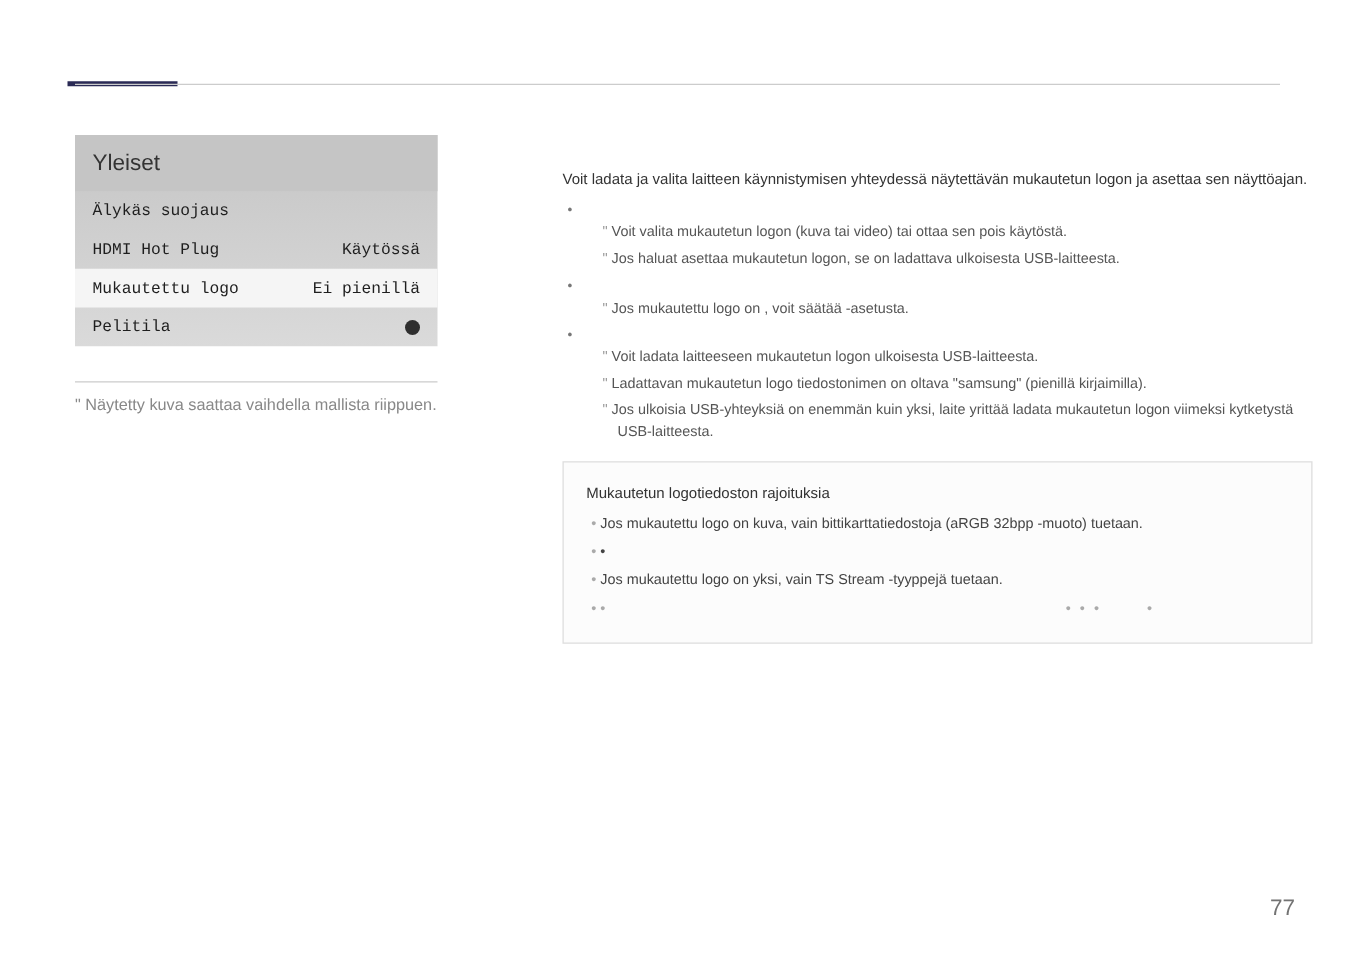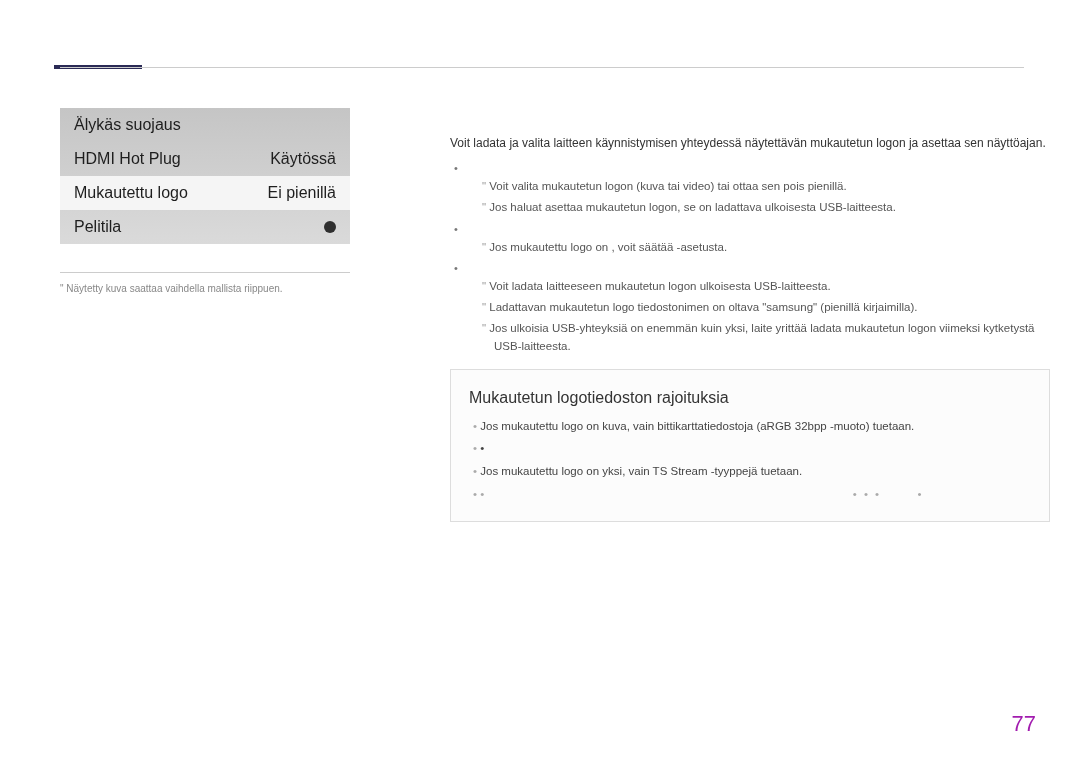--- a/index.html
+++ b/index.html
@@ -2,47 +2,48 @@
 <html><head>
 <meta charset="utf-8">
 <style>
 * { margin:0; padding:0; box-sizing:border-box; }
 body { font-family:"Segoe UI",Helvetica,Arial,sans-serif; background:#fff; color:#333; width:1080px; height:763px; position:relative; }
 .hbar { position:absolute; top:65px; left:54px; width:88px; height:4px; background:#2a2a55; }
 .hrule { position:absolute; top:67px; left:60px; width:964px; height:1px; background:#ccc; }
 .leftcol { position:absolute; top:108px; left:60px; width:290px; }
 .panel { background:linear-gradient(#c5c5c5,#dadada); padding:0; font-size:13px; color:#1e1e1e; }
 .panel-title { font-size:18px; padding:12px 14px 12px 14px; color:#333; background:#c5c5c5; }
-.panel-row { display:flex; justify-content:space-between; align-items:center; padding:8px 14px; font-size:16px; }
+.panel-row { display:flex; justify-content:space-between; align-items:center; padding:8px 14px; font-size:13px;font-family:Liberation Mono, monospace; }
 .panel-row.sel { background:#f5f5f5; }
 .toggle-dot { width:12px; height:12px; border-radius:50%; background:#2f2f2f; display:inline-block; }
 .divider { margin:28px 0 10px 0; height:1px; background:#ccc; }
-.caption { font-size:10px; color:#888; padding-left:10px; text-indent:-10px; }
+.caption { font-size:13px; color:#888; padding-left:10px; text-indent:-10px; }
 .caption::before { content:'" '; }
 .rightcol { position:absolute; top:134px; left:450px; width:600px; }
 .intro { font-size:12px; color:#333; line-height:1.5; margin-bottom:10px; }
 .bullet-group { margin:6px 0 6px 0; }
 .bullet-top { font-size:11px; color:#777; margin:4px 0 4px 4px; }
 .sub { font-size:11.5px; color:#555; margin:4px 0 4px 32px; text-indent:-12px; padding-left:12px; line-height:1.5; }
 .sub::before { content:'" '; color:#999; }
 .box { border:1px solid #ddd; background:#fcfcfc; padding:14px 18px; margin-top:14px; font-size:11.5px; color:#444; line-height:1.7; }
-.box-title { font-size:16px; color:#333; margin-bottom:6px; }
+.box-title { font-size:12px; color:#333; margin-bottom:6px; }
 .box-item { margin:3px 0 3px 4px; padding-left:12px; text-indent:-12px; }
 .box-item::before { content:"• "; color:#aaa; }
 .markers { letter-spacing:2px; color:#aaa; }
-.pagenum { position:absolute; bottom:26px; right:44px; font-size:22px; color:#a21caf; }
+.pagenum { position:absolute; bottom:26px; right:44px; font-size:18px; color:#737373; }
 </style>
 </head>
 <body>
 
 <div class="hbar"></div>
 <div class="hrule"></div>
 
 <div class="leftcol">
   <div class="panel">
+    <div class="panel-title">Yleiset</div>
     <div class="panel-row">
       <span>Älykäs suojaus</span>
     </div>
     <div class="panel-row">
       <span>HDMI Hot Plug</span>
       <span>Käytössä</span>
     </div>
     <div class="panel-row sel">
       <span>Mukautettu logo</span>
       <span>Ei pienillä</span>
@@ -55,21 +56,21 @@
 
   <div class="divider"></div>
   <div class="caption">Näytetty kuva saattaa vaihdella mallista riippuen.</div>
 </div>
 
 <div class="rightcol">
   <div class="intro">Voit ladata ja valita laitteen käynnistymisen yhteydessä näytettävän mukautetun logon ja asettaa sen näyttöajan.</div>
 
   <div class="bullet-group">
     <div class="bullet-top">•</div>
-    <div class="sub">Voit valita mukautetun logon (kuva tai video) tai ottaa sen pois pienillä.</div>
+    <div class="sub">Voit valita mukautetun logon (kuva tai video) tai ottaa sen pois käytöstä.</div>
     <div class="sub">Jos haluat asettaa mukautetun logon, se on ladattava ulkoisesta USB-laitteesta.</div>
   </div>
 
   <div class="bullet-group">
     <div class="bullet-top">•</div>
     <div class="sub">Jos mukautettu logo on         , voit säätää  -asetusta.</div>
   </div>
 
   <div class="bullet-group">
     <div class="bullet-top">•</div>

